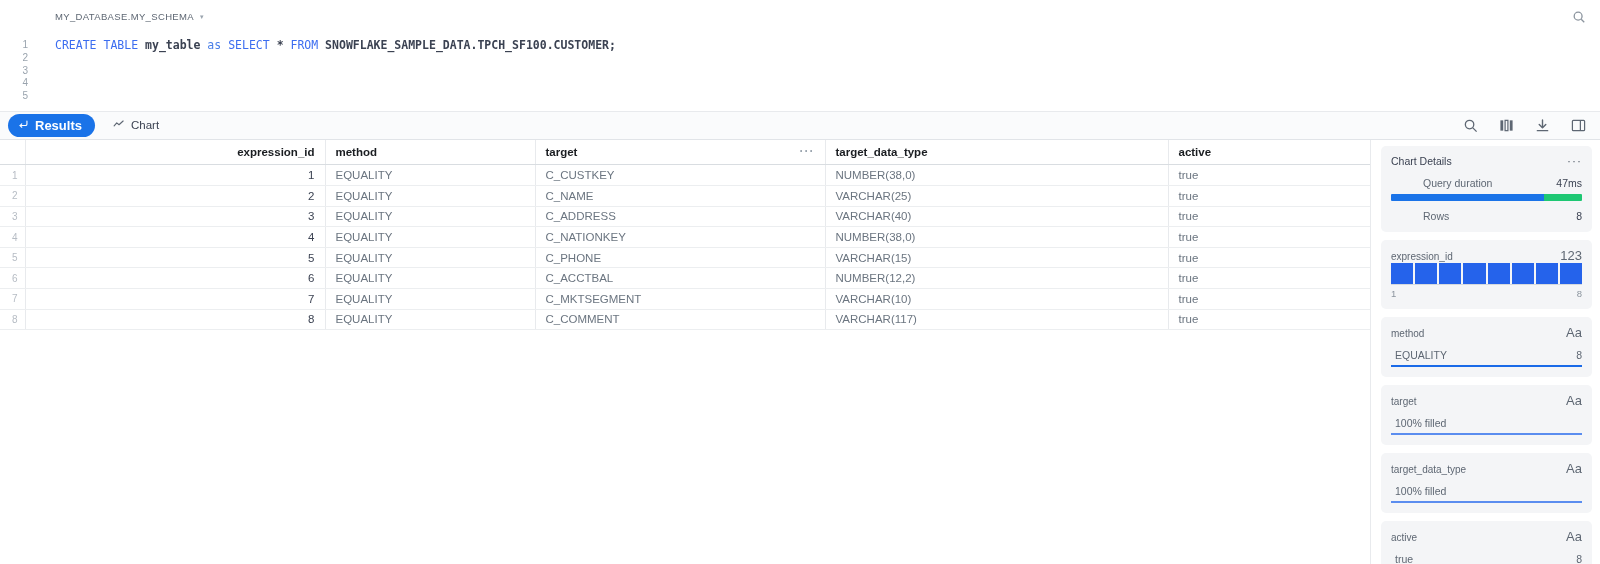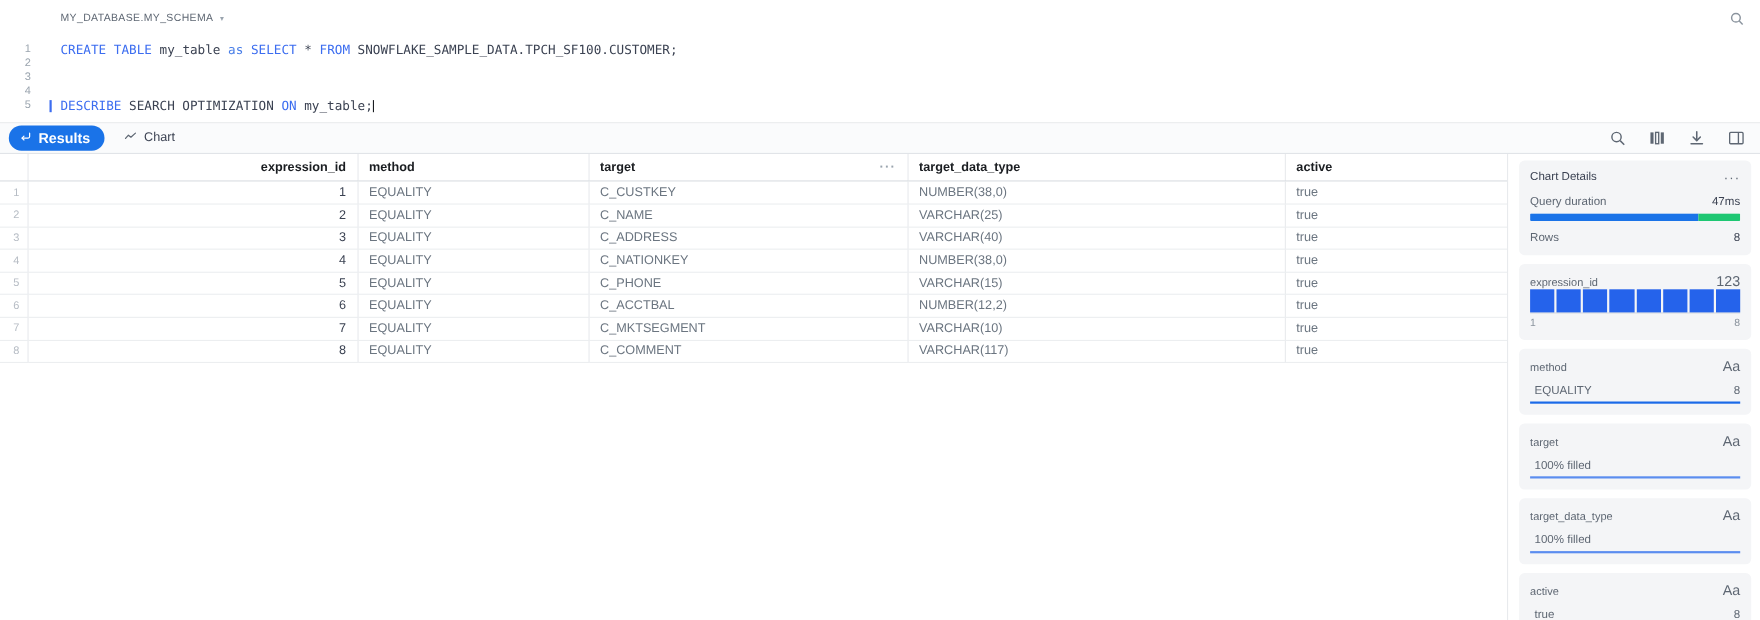--- a/index.html
+++ b/index.html
@@ -39,21 +39,21 @@
   }
   .eline { display: flex; height: 12.8px; align-items: center; }
   .gutter {
     width: 38px; text-align: right; padding-right: 10px;
     color: #9aa4ae; font-size: 10px; flex: none;
     font-family: "Liberation Sans", sans-serif;
   }
   .ecode { position: relative; padding-left: 17px; white-space: pre; }
   .kw { color: #3c6df0; }
   .kw2 { color: #4a7fe8; }
-  .idt { color: #3b4252; }
+  .idt { color: #3b4252; font-weight: bold; }
   .caretbar {
     position: absolute; left: 7px; top: 1px;
     width: 2px; height: 11px; background: #3c6df0;
   }
   .tcaret {
     display: inline-block; width: 1px; height: 11px;
     background: #1a1d21; vertical-align: -2px;
   }
 
   
@@ -133,21 +133,21 @@
     padding: 8px 10px 10px 10px; margin-bottom: 8px;
   }
   .card-hd {
     display: flex; align-items: center; justify-content: space-between;
     font-size: 10.5px; color: #3b4252;
   }
   .card-hd .dotsm { color: #5e6773; font-size: 12px; letter-spacing: 1px; cursor: pointer; }
   .qd-title { font-size: 10.5px; color: #3b4252; }
   .row-kv {
     display: flex; justify-content: space-between; align-items: flex-start;
-    font-size: 10.5px; color: #5e6773; margin-top: 9px;
+    font-size: 10.5px; color: #5e6773; margin-top: 9px; margin-left: 32px;
   }
   .row-kv .v { color: #3b4252; }
   .durbar {
     display: flex; height: 7px; border-radius: 1px;
     overflow: hidden; margin-top: 5px;
   }
   .durbar .b1 { background: #1a73e8; }
   .durbar .b2 { background: #1ec773; }
 
   .stat-hd {
@@ -195,21 +195,20 @@
     </div>
     <div class="eline">
       <span class="gutter">3</span>
     </div>
     <div class="eline">
       <span class="gutter">4</span>
       <span class="ecode"></span>
     </div>
     <div class="eline">
       <span class="gutter">5</span>
-      <span class="ecode"><span class="caretbar"></span><span class="kw">DESCRIBE</span><span class="idt"> SEARCH OPTIMIZATION </span><span class="kw">ON</span><span class="idt"> my_table;</span><span class="tcaret"></span></span>
     </div>
   </div>
 
 <div class="tabbar">
   <button class="pill">
     <span>
       <svg viewBox="0 0 16 16" fill="none" stroke="currentColor" stroke-width="1.6" stroke-linecap="round" stroke-linejoin="round">
         <path d="M13 3v4.5a2 2 0 0 1-2 2H3"></path>
           <path d="M5.5 7L3 9.5 5.5 12"></path>
       </svg>

